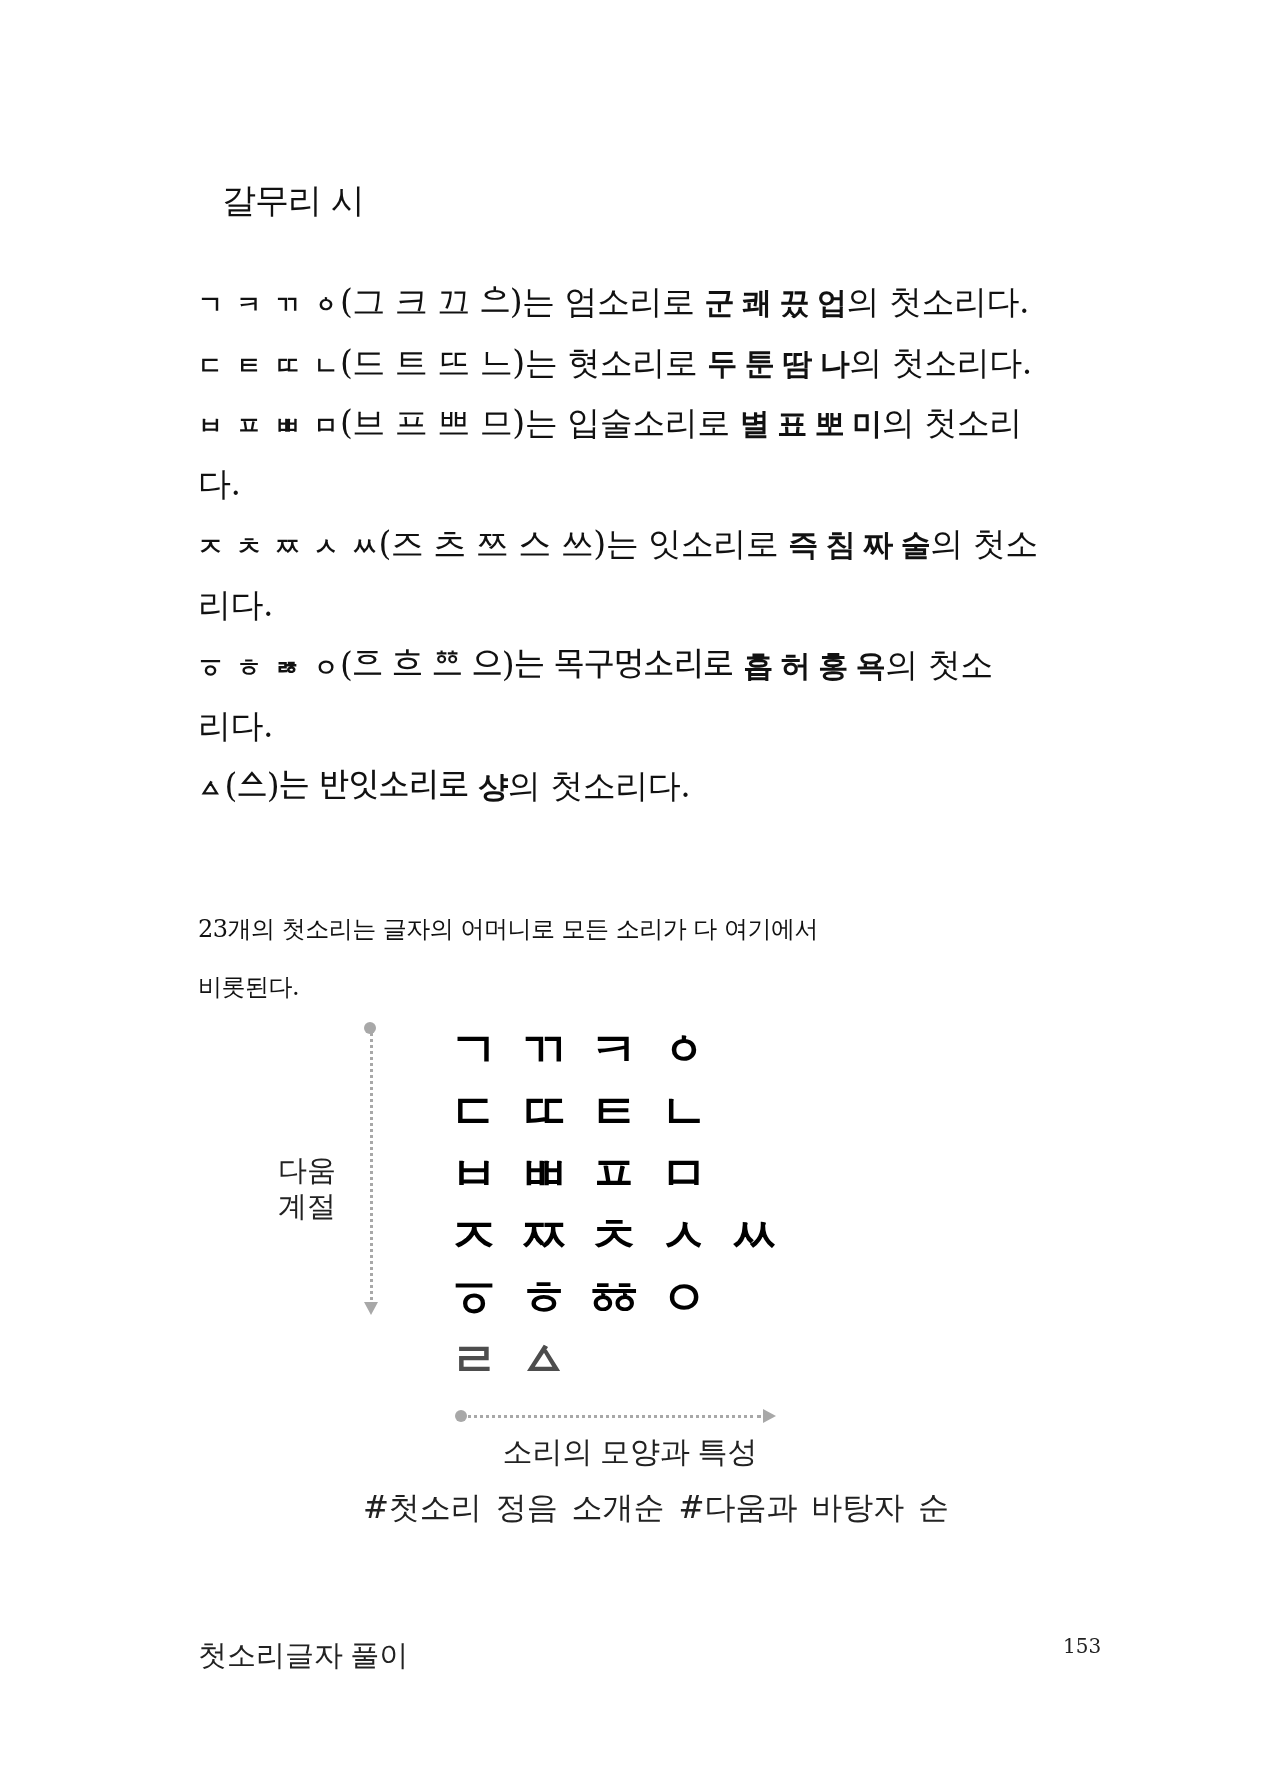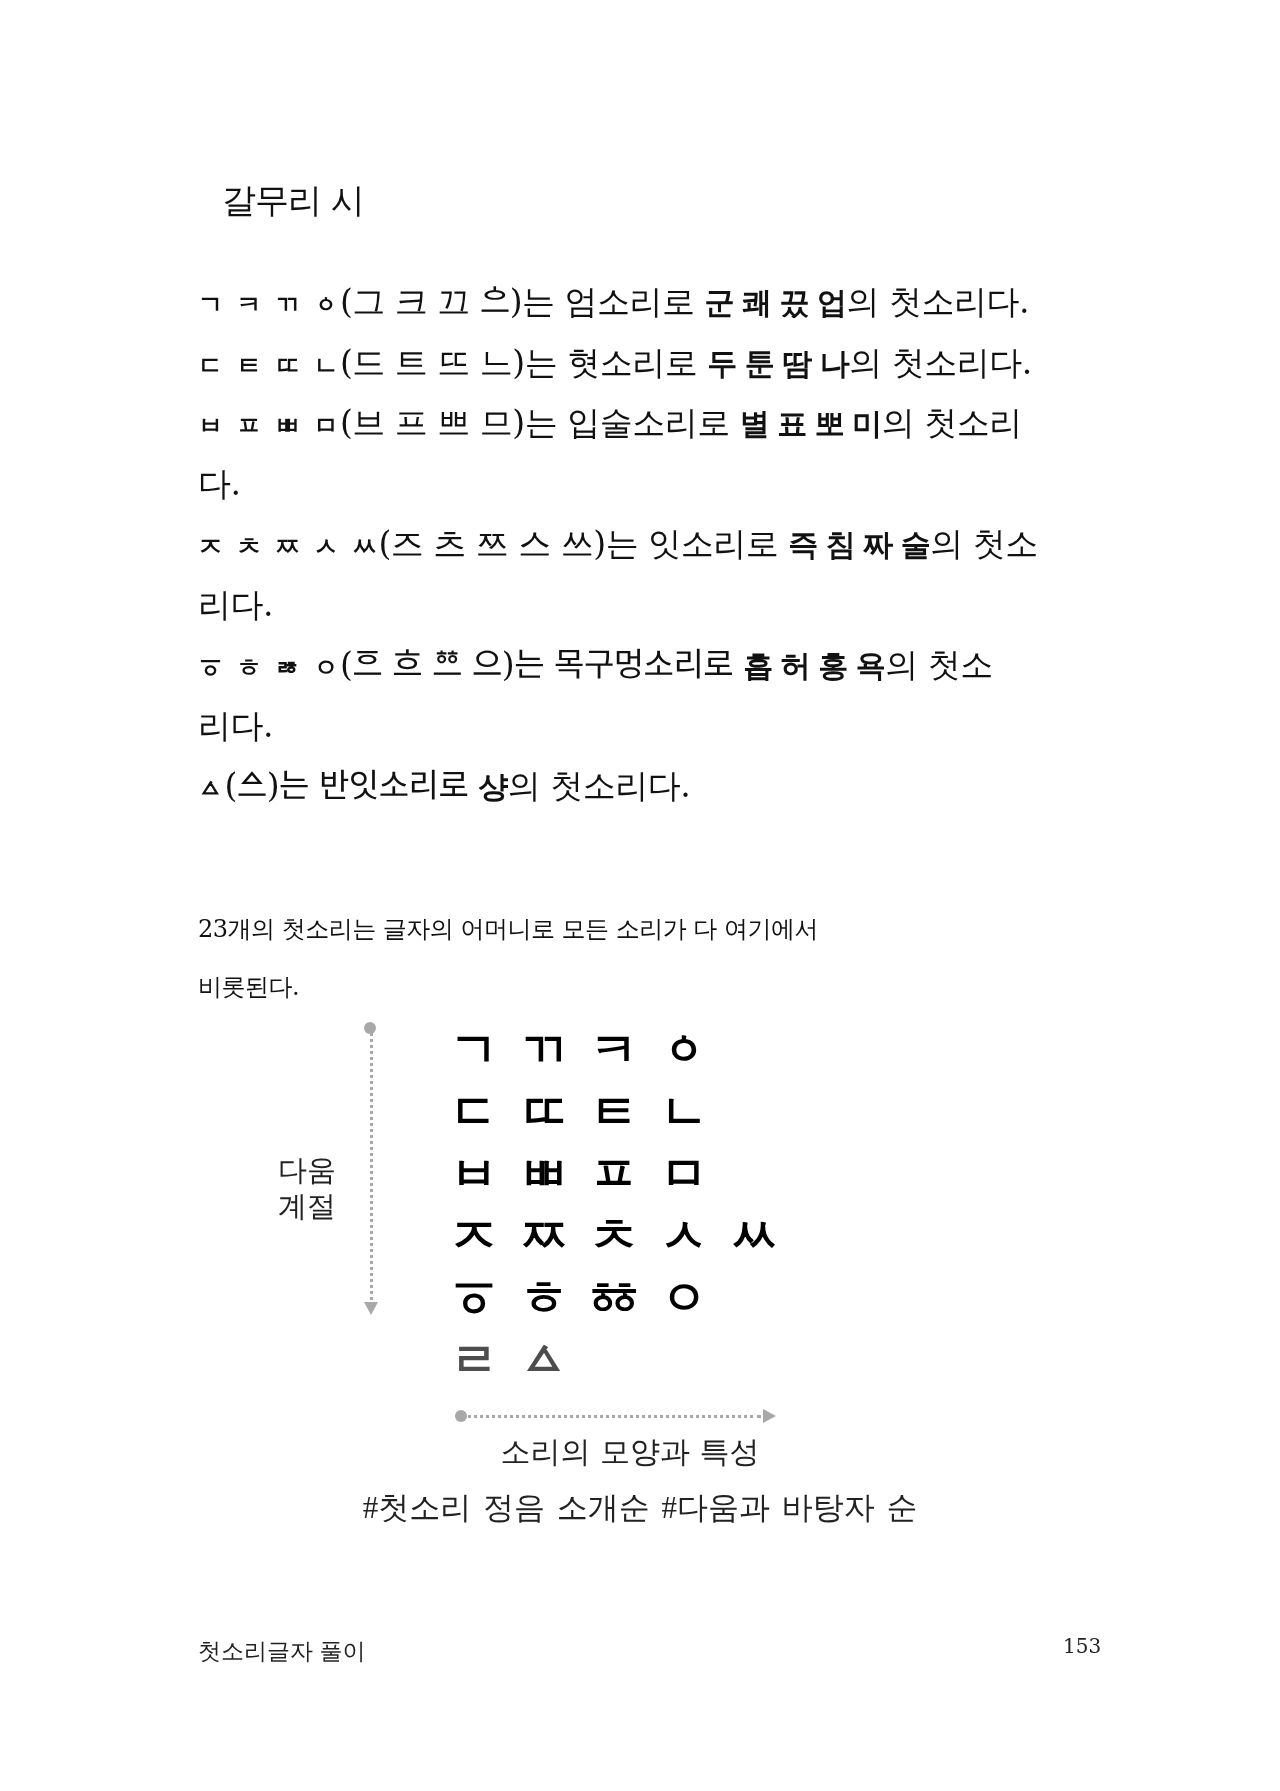--- a/index.html
+++ b/index.html
@@ -25,24 +25,24 @@
             font-size:29px; line-height:36px; color:#222; }
   .grid { position:absolute; left:450px; top:1018px; }
   .grow { height:62px; display:flex; align-items:center; }
   .gcell { width:70px; font-family:"DejaVu Sans","Liberation Sans",sans-serif; font-weight:bold;
            font-size:48px; text-align:left; color:#000; line-height:62px; }
   .grow.gray .gcell { color:#4d4d4d; }
   .hline { position:absolute; left:461px; top:1415px; width:300px; height:0; border-top:3px dotted #a8a8a8; }
   .hdot { position:absolute; left:455px; top:1410px; width:12px; height:12px; border-radius:50%; background:#a8a8a8; }
   .htri { position:absolute; left:763px; top:1409px; width:0; height:0;
           border-top:7px solid transparent; border-bottom:7px solid transparent; border-left:13px solid #a8a8a8; }
-  .hlabel { position:absolute; left:400px; top:1432px; width:460px; text-align:center; font-size:30px; color:#222; }
-  .tags { position:absolute; left:330px; top:1487px; width:620px; text-align:center; font-size:31px; color:#222; word-spacing:4px;font-family:Liberation Serif, serif; }
-  .footer-left { position:absolute; left:198px; top:1636px; font-family:Liberation Sans, sans-serif;
-                 font-size:23px; color:#222; }
+  .hlabel { position:absolute; left:400px; top:1432px; width:460px; text-align:center; font-size:30px; color:#222;font-family:Liberation Serif, serif; }
+  .tags { position:absolute; left:346px; top:1487px; width:620px; text-align:center; font-size:31px; color:#222; word-spacing:4px; }
+  .footer-left { position:absolute; left:198px; top:1636px; font-family:Liberation Serif, serif;
+                 font-size:29px; color:#222; }
   .footer-right { position:absolute; left:1063px; top:1634px; font-size:20px; color:#222; }
 </style>
 </head>
 <body>
 
 <div class="title">갈무리 시</div>
 
 <div class="body-lines">
 
   <div class="line">

